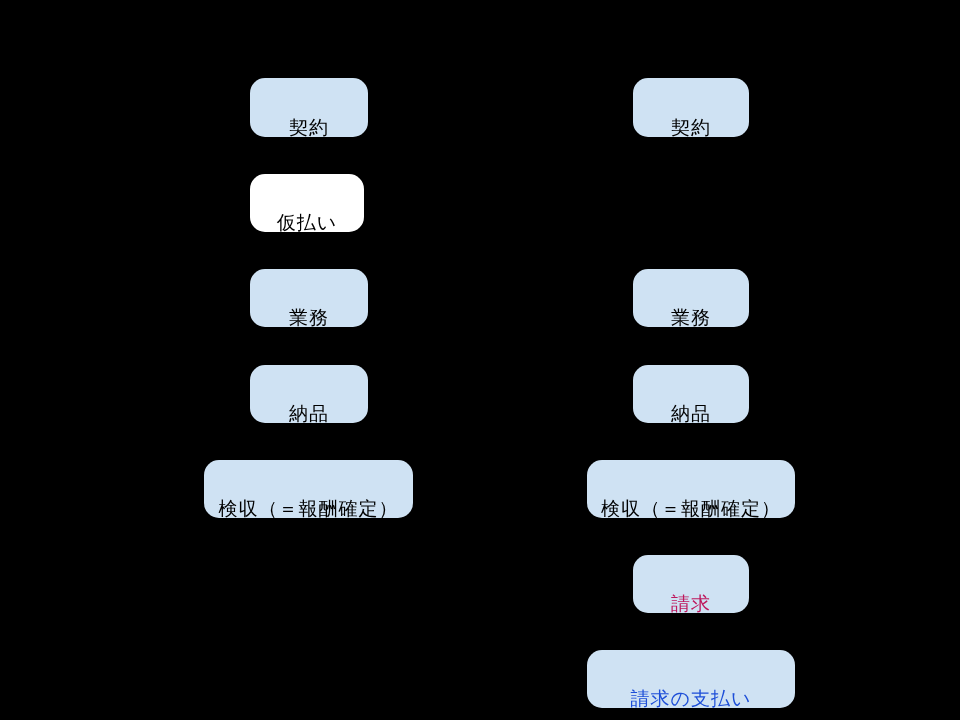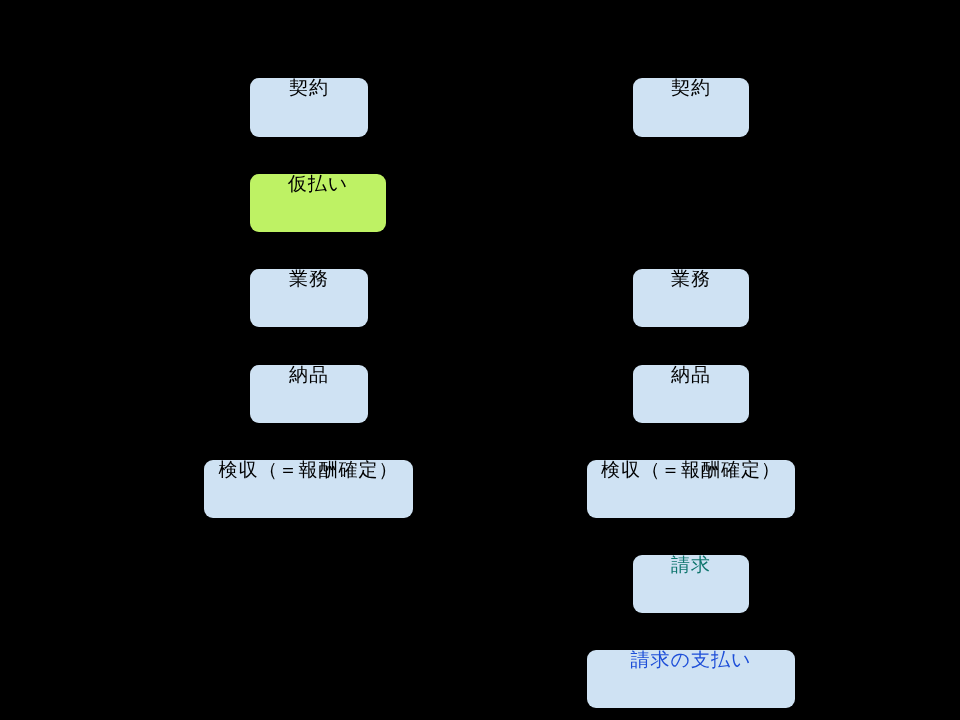--- a/index.html
+++ b/index.html
@@ -11,44 +11,44 @@
     position: relative;
     width: 960px;
     height: 720px;
     background: #000000;
     overflow: hidden;
     font-family: "DejaVu Sans", "Liberation Sans", sans-serif;
   }
   .box {
     position: absolute;
     background: #cfe2f3;
-    border-radius: 9px;
+    border-radius: 15px;
     display: flex;
-    align-items: flex-start;
+    align-items: flex-end;
     justify-content: center;
     box-sizing: border-box;
   }
   .box .label {
     color: #000000;
     font-size: 19px;
     line-height: 1;
     white-space: nowrap;
     letter-spacing: 1px;
   }
 </style>
 </head>
 <body>
 
 <div class="stage" style="background: rgb(0, 0, 0);">
 
   <div class="box" style="left: 250px; top: 78px; width: 118px; height: 59px; background: rgb(207, 226, 243);">
     <span class="label" style="color: rgb(0, 0, 0);">契約</span>
   </div>
 
-  <div class="box" style="left: 250px; top: 174px; width: 136px; height: 58px; background: #bef264;">
+  <div class="box" style="left: 250px; top: 174px; width: 114px; height: 58px; background: #ffffff;">
     <span class="label" style="color: rgb(0, 0, 0);">仮払い</span>
   </div>
 
   <div class="box" style="left: 250px; top: 269px; width: 118px; height: 58px; background: rgb(207, 226, 243);">
     <span class="label" style="color: rgb(0, 0, 0);">業務</span>
   </div>
 
   <div class="box" style="left: 250px; top: 365px; width: 118px; height: 58px; background: rgb(207, 226, 243);">
     <span class="label" style="color: rgb(0, 0, 0);">納品</span>
   </div>
@@ -67,20 +67,20 @@
 
   <div class="box" style="left: 633px; top: 365px; width: 116px; height: 58px; background: rgb(207, 226, 243);">
     <span class="label" style="color: rgb(0, 0, 0);">納品</span>
   </div>
 
   <div class="box" style="left: 587px; top: 460px; width: 208px; height: 58px; background: rgb(207, 226, 243);">
     <span class="label" style="color: rgb(0, 0, 0);">検収（＝報酬確定）</span>
   </div>
 
   <div class="box" style="left: 633px; top: 555px; width: 116px; height: 58px; background: rgb(207, 226, 243);">
-    <span class="label" style="color: #0f766e;">請求</span>
+    <span class="label" style="color: #be185d;">請求</span>
   </div>
 
   <div class="box" style="left: 587px; top: 650px; width: 208px; height: 58px; background: rgb(207, 226, 243);">
     <span class="label" style="color: #1d4ed8;">請求の支払い</span>
   </div>
 
 </div>
 
 </body></html>

